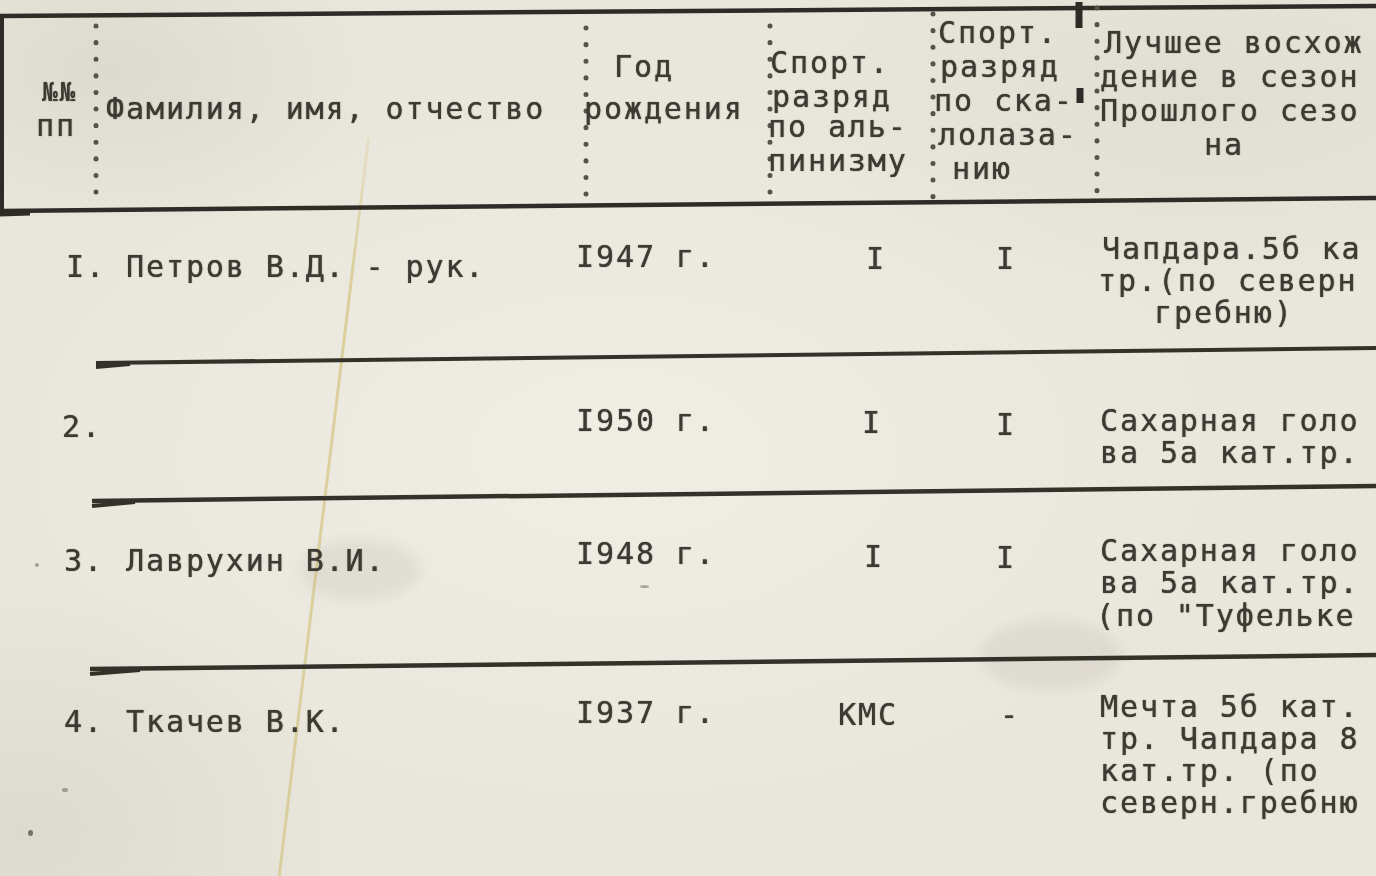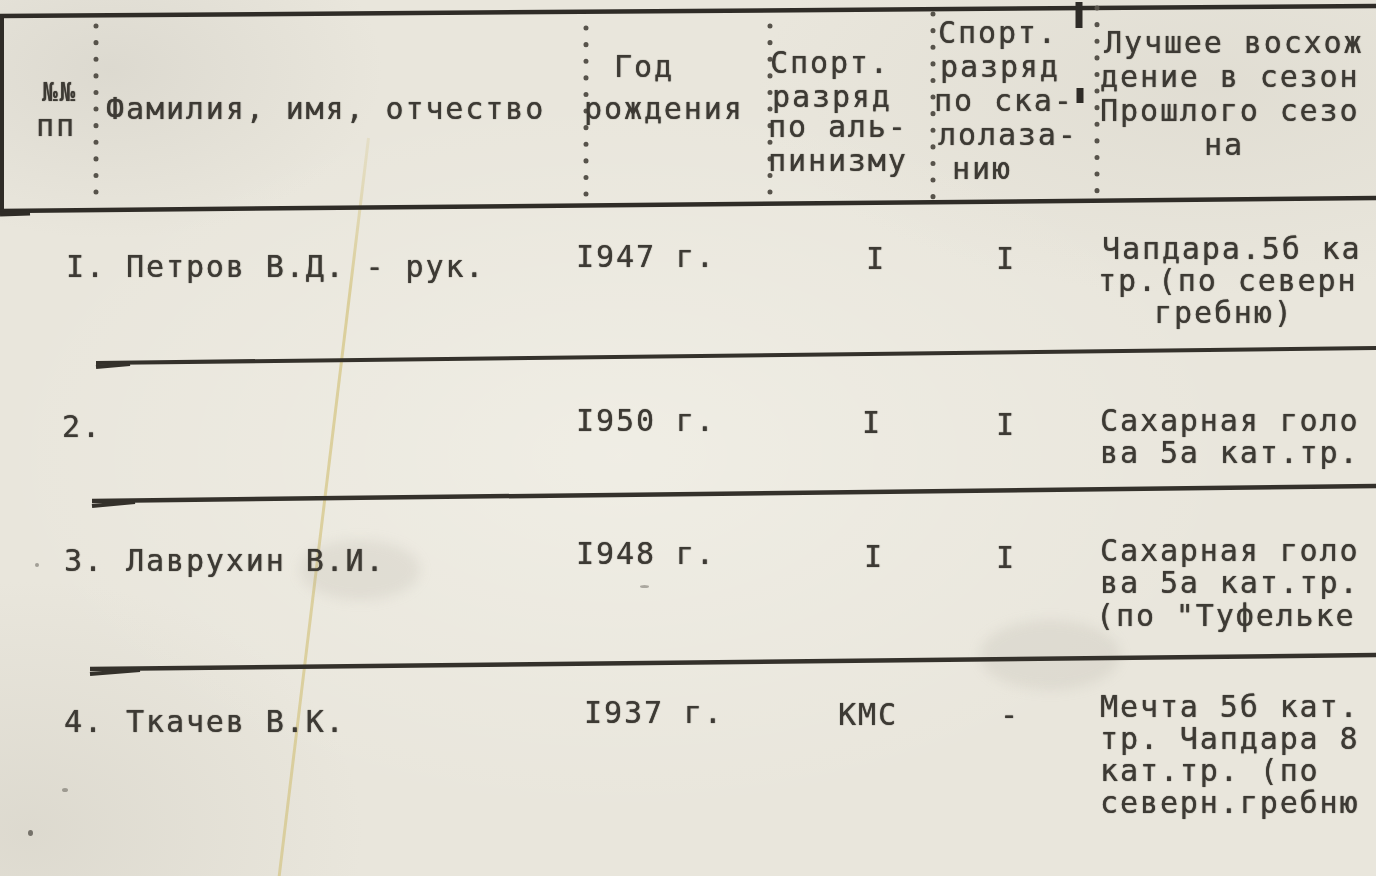--- a/index.html
+++ b/index.html
@@ -107,21 +107,21 @@
   <div class="tw" style="left:126px;top:544px;">Лаврухин В.И.</div>
   <div class="tw" style="left:576px;top:537px;">I948 г.</div>
   <div class="tw" style="left:864px;top:540px;">I</div>
   <div class="tw" style="left:996px;top:541px;">I</div>
   <div class="tw" style="left:1100px;top:534px;">Сахарная голо</div>
   <div class="tw" style="left:1100px;top:566px;">ва 5а кат.тр.</div>
   <div class="tw" style="left:1096px;top:599px;">(по "Туфельке</div>
 
   <div class="tw" style="left:64px;top:705px;">4.</div>
   <div class="tw" style="left:126px;top:705px;">Ткачев В.К.</div>
-  <div class="tw" style="left:576px;top:696px;margin-left:8px;">I937 г.</div>
+  <div class="tw" style="left:576px;top:696px;">I937 г.</div>
   <div class="tw" style="left:838px;top:698px;">КМС</div>
   <div class="tw" style="left:1000px;top:698px;">-</div>
   <div class="tw" style="left:1100px;top:690px;">Мечта 5б кат.</div>
   <div class="tw" style="left:1100px;top:722px;">тр. Чапдара 8</div>
   <div class="tw" style="left:1100px;top:754px;">кат.тр. (по</div>
   <div class="tw" style="left:1100px;top:786px;">северн.гребню</div>
 
   <div class="speck" style="left:28px;top:830px;width:5px;height:6px;"></div>
   <div class="speck" style="left:62px;top:788px;width:6px;height:4px;opacity:.5;"></div>
   <div class="speck" style="left:35px;top:563px;width:4px;height:4px;opacity:.5;"></div>

